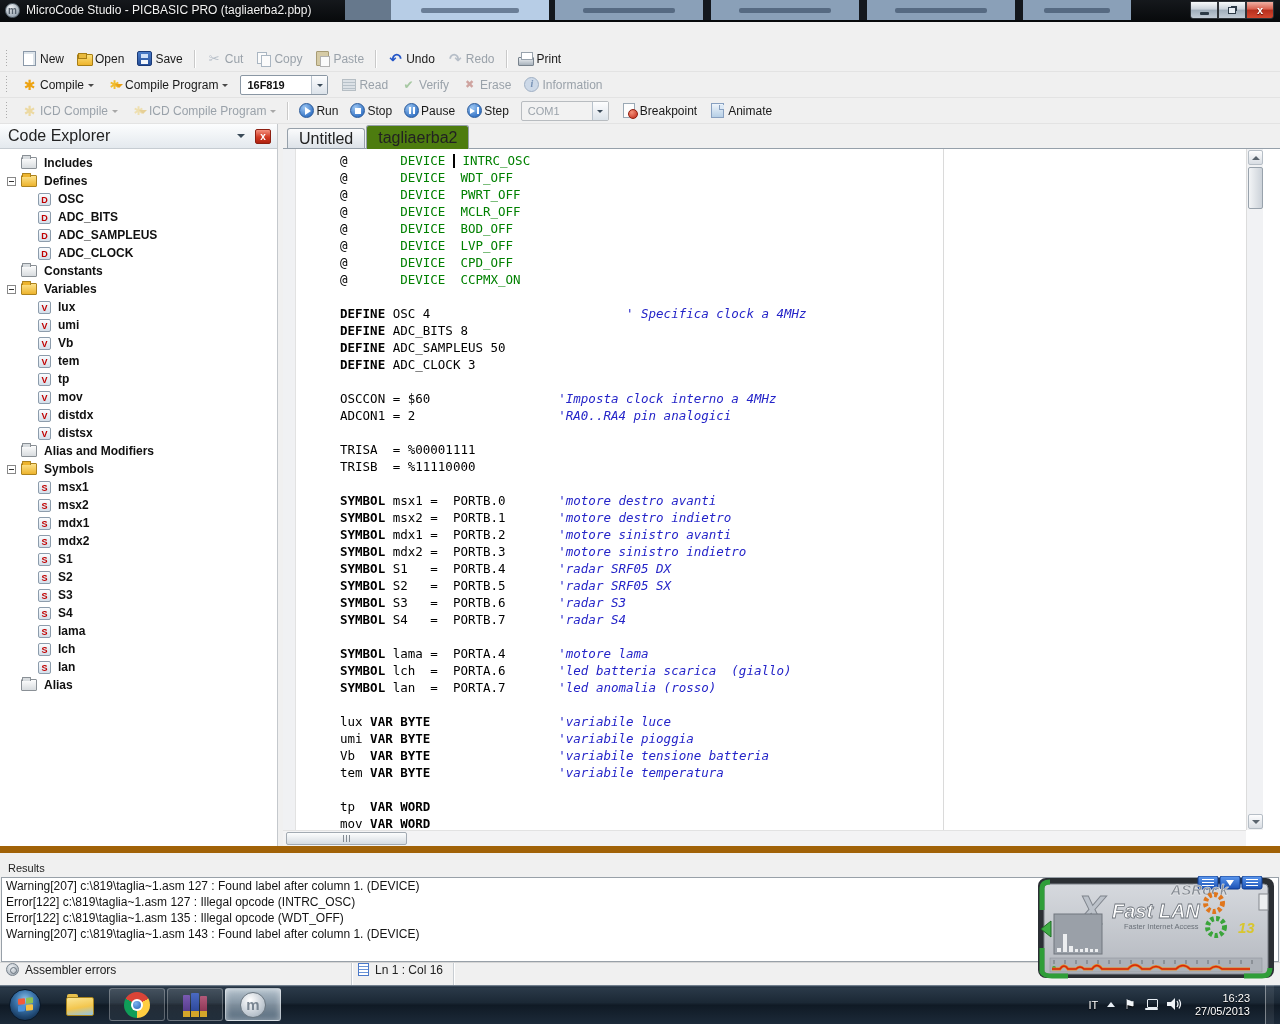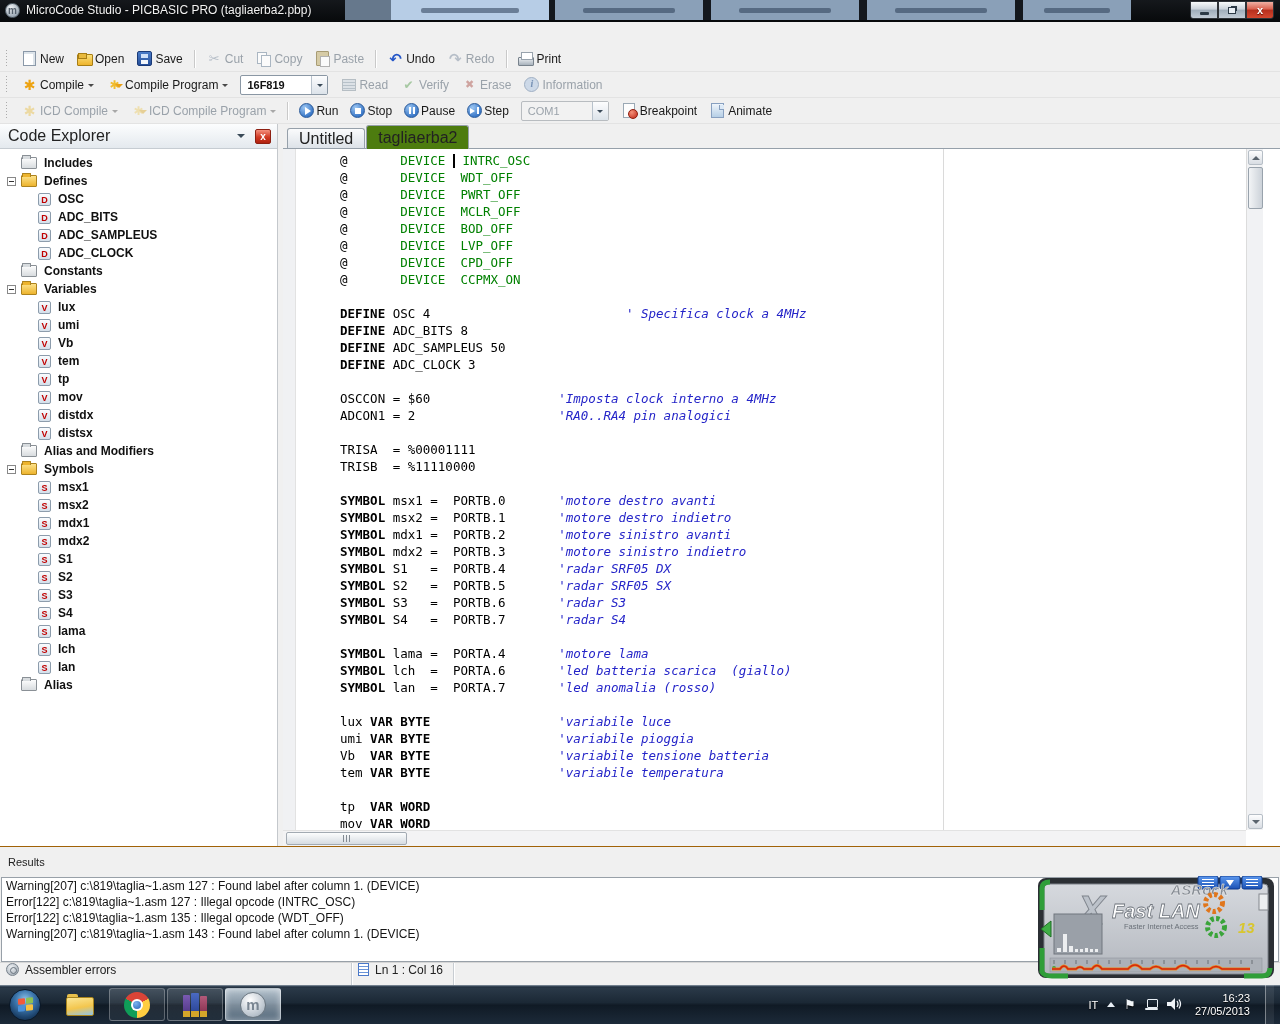--- a/index.html
+++ b/index.html
@@ -122,21 +122,21 @@
 .sb-arrow { position:absolute; left:1px; width:15px; height:15px; background:linear-gradient(#fdfdfe,#d8dde3); border:1px solid #b6bec6; border-radius:2px; display:flex; align-items:center; justify-content:center; }
 .sb-arrow.up { top:1px; } .sb-arrow.down { bottom:1px; }
 .sb-arrow.up::after { content:""; border:4px solid transparent; border-bottom-color:#5a646e; margin-top:-4px; }
 .sb-arrow.down::after { content:""; border:4px solid transparent; border-top-color:#5a646e; margin-top:4px; }
 #vthumb { position:absolute; left:1px; top:18px; width:15px; height:42px; background:linear-gradient(90deg,#f2f4f6,#ccd2d9); border:1px solid #98a2ac; border-radius:2px; }
 #hscroll { position:absolute; left:0; right:34px; bottom:0; height:16px; background:#f3f3f4; border-top:1px solid #e2e2e2; }
 #hthumb { position:absolute; left:3px; top:1px; width:121px; height:13px; background:linear-gradient(#fcfdfd,#d6dce2); border:1px solid #a2aab2; border-radius:2px; display:flex; align-items:center; justify-content:center; }
 #hthumb::after { content:""; width:8px; height:7px; background:repeating-linear-gradient(90deg,#828a92 0 1px,transparent 1px 3px); }
 
 
-#resultsband { position:absolute; left:0; top:846px; width:1280px; height:31px; background:#f0f0f0; border-top:1px solid #a16207; }
+#resultsband { position:absolute; left:0; top:846px; width:1280px; height:31px; background:#f0f0f0; border-top:7px solid #a16207; }
 #resultsband .rtitle { font-size:11px; color:#222; padding:9px 0 0 8px; }
 #resultsbox { position:absolute; left:1px; right:1px; top:877px; height:85px; background:#fff; border:1px solid #98a0a8; overflow:hidden; }
 .rline { font-size:12px; color:#141414; line-height:16px; padding-left:4px; white-space:nowrap; }
 
 
 #statusbar { position:absolute; left:0; top:962px; width:1280px; height:23px; background:#f0f0f0; border-top:1px solid #d6d6d6; display:flex; align-items:stretch; font-size:12px; color:#222; }
 .scell { display:flex; align-items:flex-start; gap:6px; border-right:1px solid #c8cdd2; box-shadow:1px 0 0 #fff; padding:0 6px; }
 #scell1 { width:352px; } #scell2 { width:102px; } #scell3 { flex:1; border-right:none; box-shadow:none; }
 .status-icon { width:13px; height:13px; border-radius:50%; background:radial-gradient(circle at 40% 32%,#eef1f4,#9aa4ae); border:1px solid #78828c; position:relative; flex:none; }
 .status-icon::after { content:""; position:absolute; left:3px; top:3px; width:5px; height:5px; border-radius:50%; border:1px solid #6a747e; }

